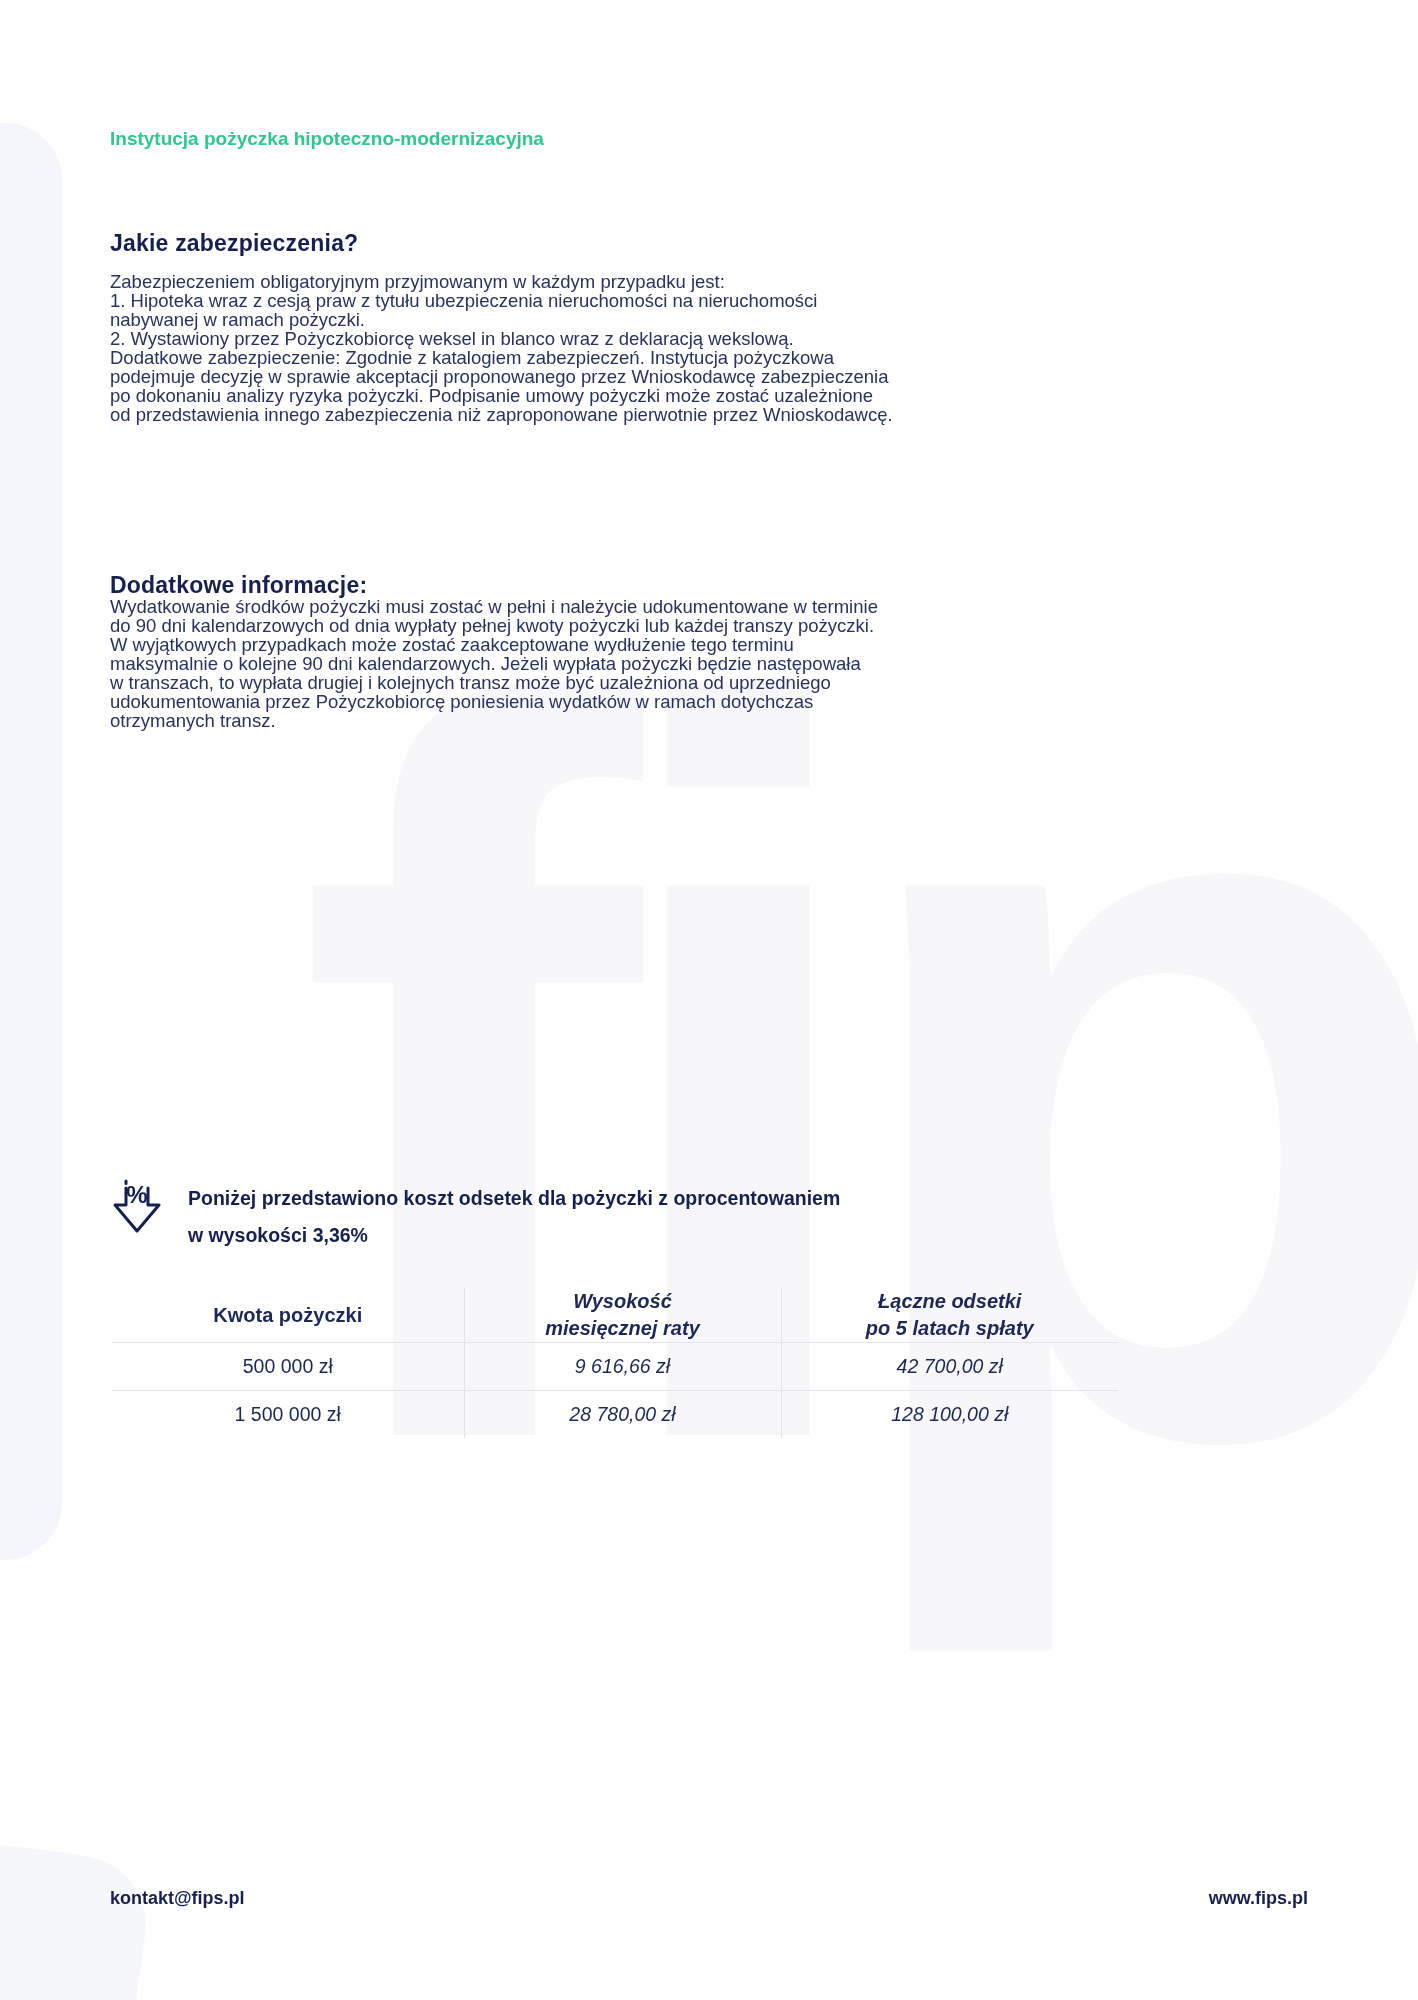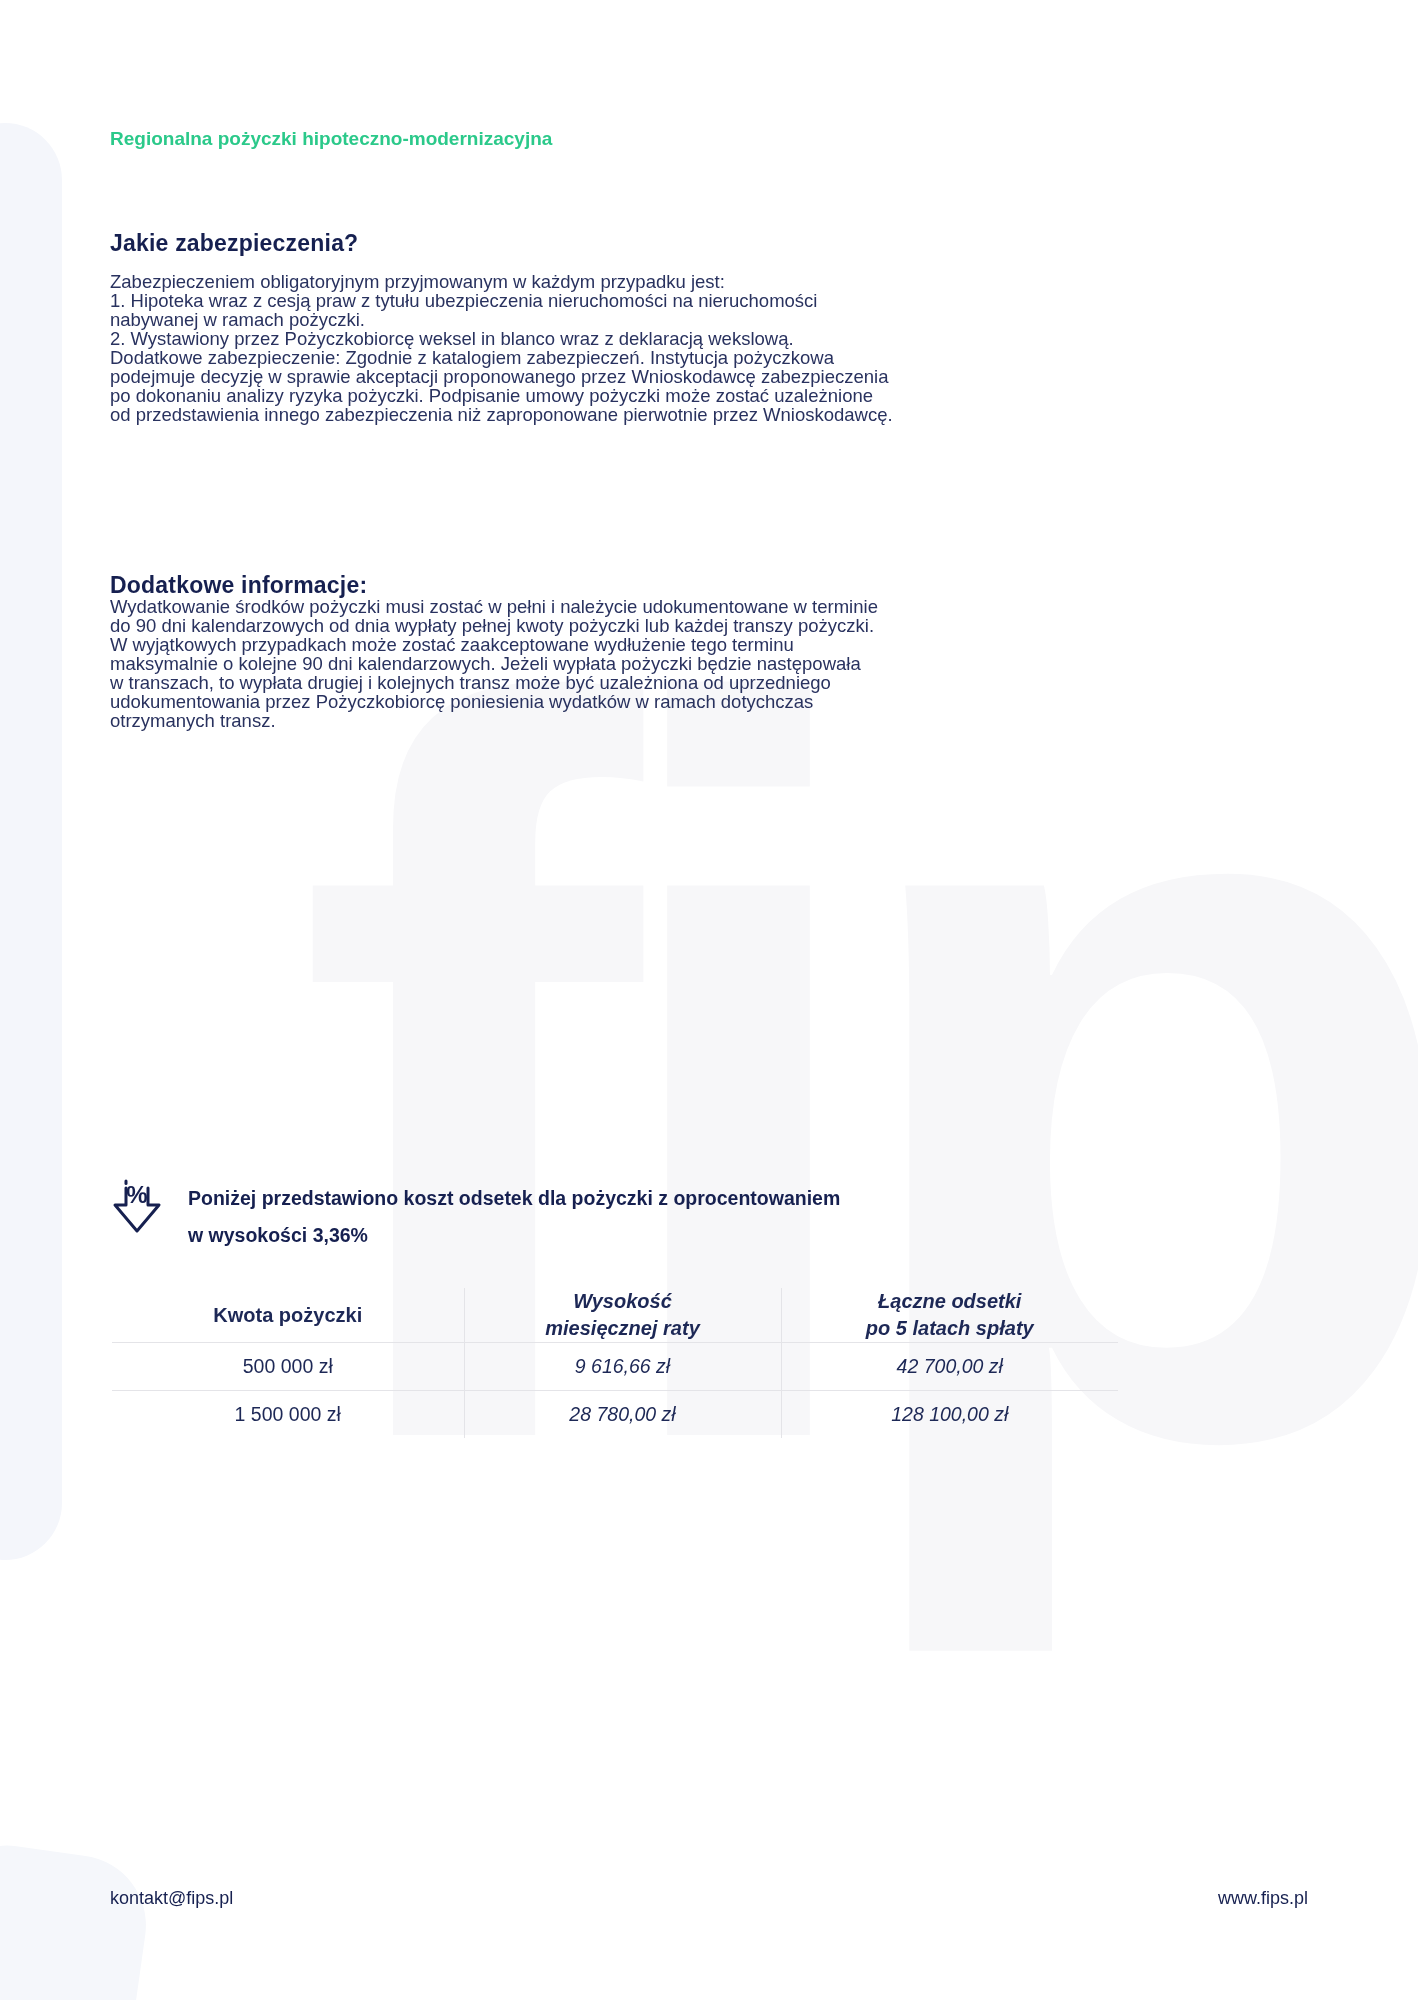--- a/index.html
+++ b/index.html
@@ -72,35 +72,35 @@
   .cost-table td{
     height:47px;vertical-align:middle;text-align:center;
     font-size:19.5px;font-weight:400;
     border-bottom:1px solid #E4E4E8;padding:0;
   }
   .cost-table tr:last-child td{border-bottom:none;}
   .cost-table th.vline,.cost-table td.vline{border-left:1px solid #E4E4E8;font-style:italic;}
   .footer{
     position:absolute;left:110px;top:1888px;width:1198px;
     display:flex;justify-content:space-between;align-items:center;
-    font-size:18px;font-weight:400;color:#162050;
+    font-size:18px;font-weight:700;color:#162050;
   }
   .footer a{color:#162050;text-decoration:none;cursor:pointer;}
 </style>
 </head>
 <body>
 
 <div class="page">
 
   <div class="left-panel"></div>
   <div class="corner-panel"></div>
 
   <div class="watermark">fips</div>
 
-  <div class="eyebrow">Regionalna pożyczki hipoteczno-modernizacyjna</div>
+  <div class="eyebrow">Instytucja pożyczka hipoteczno-modernizacyjna</div>
 
   <div class="h-section h-security">Jakie zabezpieczenia?</div>
   <div class="para para-security">Zabezpieczeniem obligatoryjnym przyjmowanym w każdym przypadku jest:
 1. Hipoteka wraz z cesją praw z tytułu ubezpieczenia nieruchomości na nieruchomości
 nabywanej w ramach pożyczki.
 2. Wystawiony przez Pożyczkobiorcę weksel in blanco wraz z deklaracją wekslową.
 Dodatkowe zabezpieczenie: Zgodnie z katalogiem zabezpieczeń. Instytucja pożyczkowa
 podejmuje decyzję w sprawie akceptacji proponowanego przez Wnioskodawcę zabezpieczenia
 po dokonaniu analizy ryzyka pożyczki. Podpisanie umowy pożyczki może zostać uzależnione
 od przedstawienia innego zabezpieczenia niż zaproponowane pierwotnie przez Wnioskodawcę.</div>

